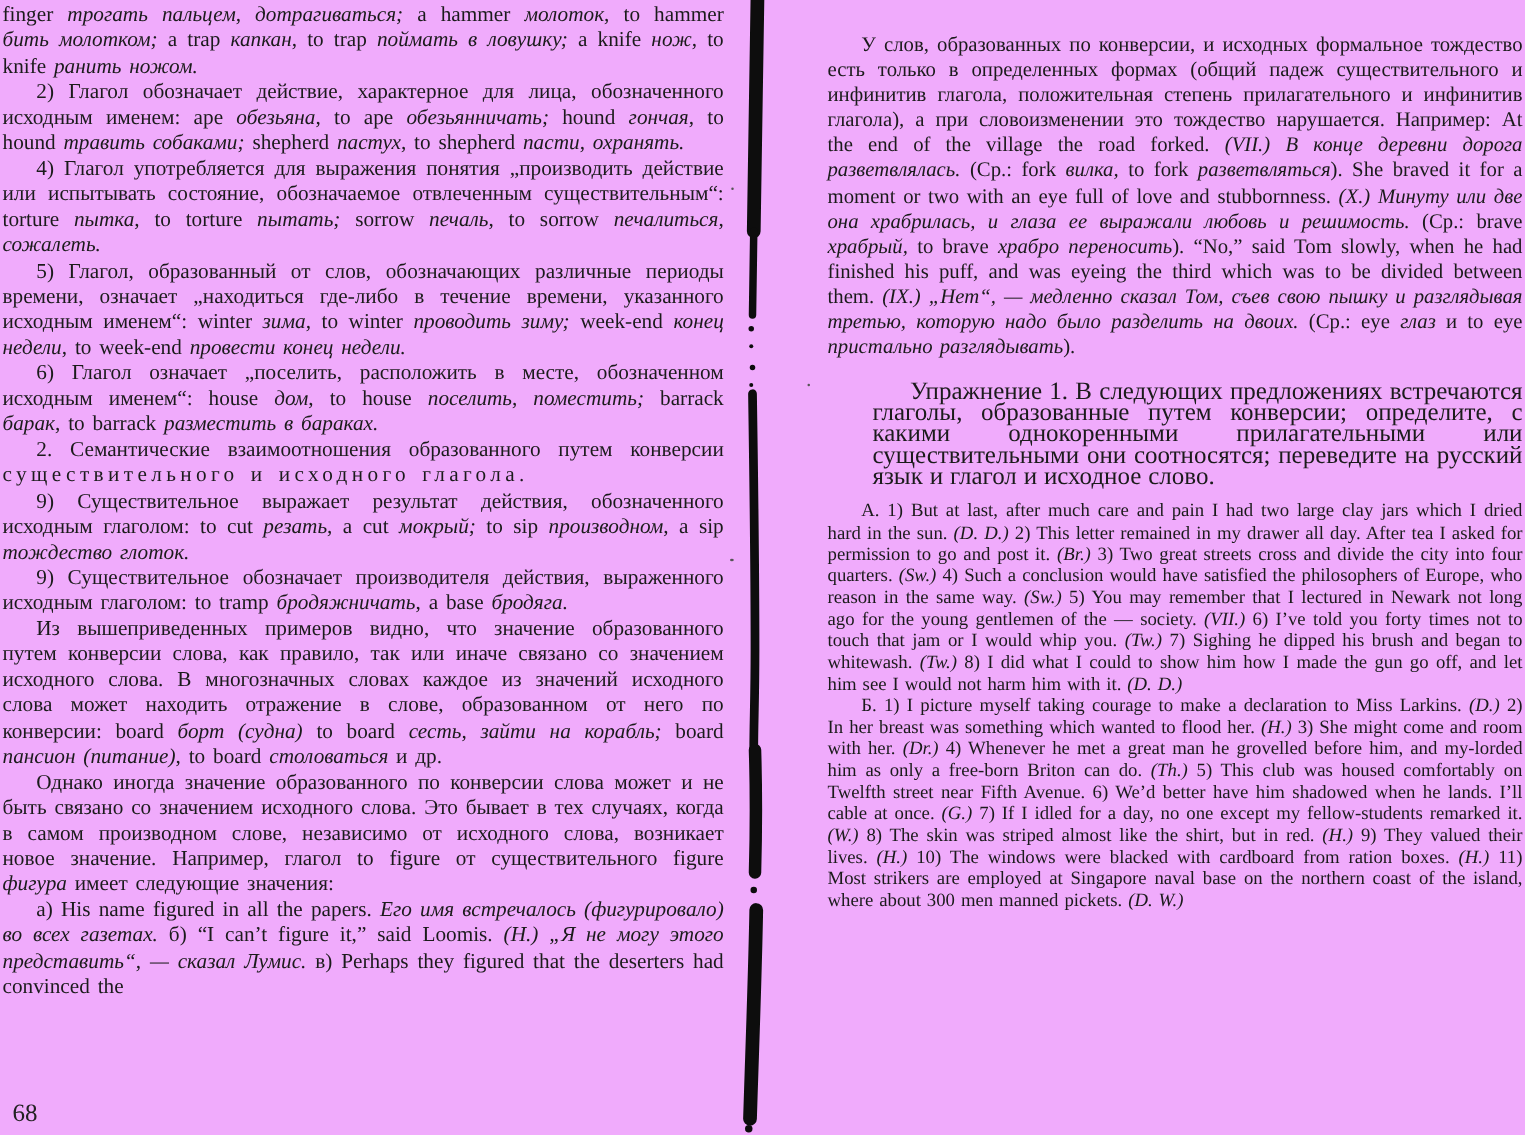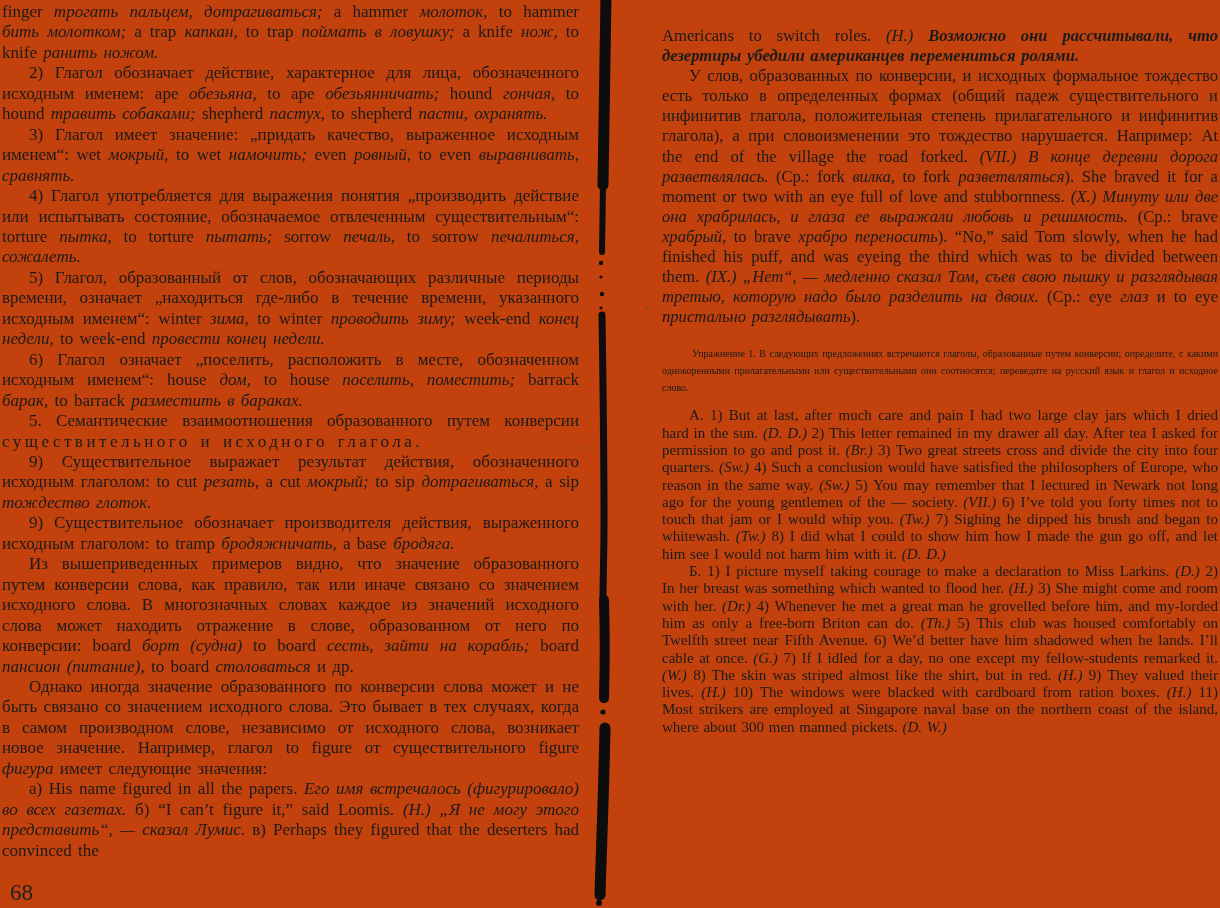--- a/index.html
+++ b/index.html
@@ -1,61 +1,60 @@
 <!DOCTYPE html>
 <html><head>
 <meta charset="utf-8">
 <style>
   html,body{margin:0;padding:0;}
   body{width:1220px;height:908px;overflow:hidden;background:#e9e9e6;}
   .scan{
     position:relative;width:1220px;height:908px;overflow:hidden;
-    background:#c2410c;
+    background:#f0abfc;
     font-family:"Liberation Serif","DejaVu Serif",serif;
     color:#1b1b1b;
   }
   .page{position:absolute;}
   .page-left{left:2px;top:2px;width:577px;}
   .page-right{left:662px;top:26px;width:556px;}
   .para{
     margin:0;text-align:justify;text-indent:27px;
   }
   .para.noindent{text-indent:0;}
   .page-left .para{font-size:17px;line-height:20.45px;word-spacing:2px;}
   .col-main .para{font-size:16.6px;line-height:20.1px;word-spacing:1.5px;}
   .col-intro{margin-top:18px;margin-bottom:11px;}
-  .col-intro .para{font-size:10px;line-height:17px;text-indent:30px;word-spacing:0.5px;}
+  .col-intro .para{font-size:20px;line-height:17px;text-indent:30px;word-spacing:0.5px;margin-left:36px;}
   .col-sections .para{font-size:15px;line-height:17.3px;word-spacing:1px;}
   .seg-r{font-style:normal;}
   .seg-i{font-style:italic;}
   .seg-b{font-weight:normal;}
   .seg-bi{font-weight:bold;font-style:italic;}
   .seg-sp{letter-spacing:3.5px;}
   .page-number{
     position:absolute;left:10px;top:880px;
-    font-size:23px;color:#222;
+    font-size:20px;color:#222;
   }
   .gutter{position:absolute;left:590px;top:0;width:28px;height:908px;}
   .speck{position:absolute;background:#555;border-radius:50%;}
 </style>
 </head>
 <body>
 
 <div class="scan">
 
   <div class="page page-left">
     <div class="col">
         <p class="para noindent"><span class="seg-r">finger </span><span class="seg-i">трогать пальцем, дотрагиваться; </span><span class="seg-r">a hammer </span><span class="seg-i">молоток, </span><span class="seg-r">to hammer </span><span class="seg-i">бить молотком; </span><span class="seg-r">a trap </span><span class="seg-i">капкан, </span><span class="seg-r">to trap </span><span class="seg-i">поймать в ловушку; </span><span class="seg-r">a knife </span><span class="seg-i">нож, </span><span class="seg-r">to knife </span><span class="seg-i">ранить ножом.</span></p>
         <p class="para"><span class="seg-r">2) Глагол обозначает действие, характерное для лица, обозначенного исходным именем: ape </span><span class="seg-i">обезьяна, </span><span class="seg-r">to ape </span><span class="seg-i">обезьянничать; </span><span class="seg-r">hound </span><span class="seg-i">гончая, </span><span class="seg-r">to hound </span><span class="seg-i">травить собаками; </span><span class="seg-r">shepherd </span><span class="seg-i">пастух, </span><span class="seg-r">to shepherd </span><span class="seg-i">пасти, охранять.</span></p>
-        <p class="para"><span class="seg-r">3) Глагол имеет значение: „придать качество, выраженное исходным именем“: wet </span><span class="seg-i">мокрый, </span><span class="seg-r">to wet </span><span class="seg-i">намочить; </span><span class="seg-r">even </span><span class="seg-i">ровный, </span><span class="seg-r">to even </span><span class="seg-i">выравнивать, сравнять.</span></p>
         <p class="para"><span class="seg-r">4) Глагол употребляется для выражения понятия „производить действие или испытывать состояние, обозначаемое отвлеченным существительным“: torture </span><span class="seg-i">пытка, </span><span class="seg-r">to torture </span><span class="seg-i">пытать; </span><span class="seg-r">sorrow </span><span class="seg-i">печаль, </span><span class="seg-r">to sorrow </span><span class="seg-i">печалиться, сожалеть.</span></p>
         <p class="para"><span class="seg-r">5) Глагол, образованный от слов, обозначающих различные периоды времени, означает „находиться где-либо в течение времени, указанного исходным именем“: winter </span><span class="seg-i">зима, </span><span class="seg-r">to winter </span><span class="seg-i">проводить зиму; </span><span class="seg-r">week-end </span><span class="seg-i">конец недели, </span><span class="seg-r">to week-end </span><span class="seg-i">провести конец недели.</span></p>
         <p class="para"><span class="seg-r">6) Глагол означает „поселить, расположить в месте, обозначенном исходным именем“: house </span><span class="seg-i">дом, </span><span class="seg-r">to house </span><span class="seg-i">поселить, поместить; </span><span class="seg-r">barrack </span><span class="seg-i">барак, </span><span class="seg-r">to barrack </span><span class="seg-i">разместить в бараках.</span></p>
-        <p class="para"><span class="seg-r">5. Семантические взаимоотношения образованного путем конверсии </span><span class="seg-sp">существительного и исходного глагола.</span></p>
-        <p class="para"><span class="seg-r">9) Существительное выражает результат действия, обозначенного исходным глаголом: to cut </span><span class="seg-i">резать, </span><span class="seg-r">a cut </span><span class="seg-i">мокрый; </span><span class="seg-r">to sip </span><span class="seg-i">дотрагиваться, </span><span class="seg-r">a sip </span><span class="seg-i">тождество глоток.</span></p>
+        <p class="para"><span class="seg-r">2. Семантические взаимоотношения образованного путем конверсии </span><span class="seg-sp">существительного и исходного глагола.</span></p>
+        <p class="para"><span class="seg-r">9) Существительное выражает результат действия, обозначенного исходным глаголом: to cut </span><span class="seg-i">резать, </span><span class="seg-r">a cut </span><span class="seg-i">мокрый; </span><span class="seg-r">to sip </span><span class="seg-i">производном, </span><span class="seg-r">a sip </span><span class="seg-i">тождество глоток.</span></p>
         <p class="para"><span class="seg-r">9) Существительное обозначает производителя действия, выраженного исходным глаголом: to tramp </span><span class="seg-i">бродяжничать, </span><span class="seg-r">a base </span><span class="seg-i">бродяга.</span></p>
         <p class="para"><span class="seg-r">Из вышеприведенных примеров видно, что значение образованного путем конверсии слова, как правило, так или иначе связано со значением исходного слова. В многозначных словах каждое из значений исходного слова может находить отражение в слове, образованном от него по конверсии: board </span><span class="seg-i">борт (судна) </span><span class="seg-r">to board </span><span class="seg-i">сесть, зайти на корабль; </span><span class="seg-r">board </span><span class="seg-i">пансион (питание), </span><span class="seg-r">to board </span><span class="seg-i">столоваться </span><span class="seg-r">и др.</span></p>
         <p class="para"><span class="seg-r">Однако иногда значение образованного по конверсии слова может и не быть связано со значением исходного слова. Это бывает в тех случаях, когда в самом производном слове, независимо от исходного слова, возникает новое значение. Например, глагол to figure от существительного figure </span><span class="seg-i">фигура </span><span class="seg-r">имеет следующие значения:</span></p>
         <p class="para"><span class="seg-r">а) His name figured in all the papers. </span><span class="seg-i">Его имя встречалось (фигурировало) во всех газетах. </span><span class="seg-r">б) “I can’t figure it,” said Loomis. </span><span class="seg-i">(H.) „Я не могу этого представить“, — сказал Лумис. </span><span class="seg-r">в) Perhaps they figured that the deserters had convinced the</span></p>
       </div>
   </div>
 
   <div class="page-number">68</div>
 
   <svg class="gutter" viewBox="0 0 28 908" xmlns="http://www.w3.org/2000/svg">
@@ -71,21 +70,20 @@
       <circle cx="11" cy="277" r="1.6"></circle>
       <circle cx="12" cy="294" r="2.2"></circle>
       <circle cx="11" cy="308" r="1.6"></circle>
       <circle cx="13" cy="712" r="2.6"></circle>
       <circle cx="9" cy="903" r="3"></circle>
     </g>
   </svg>
 
   <div class="page page-right">
     <div class="col col-main">
-        <p class="para noindent"><span class="seg-r">Americans to switch roles. </span><span class="seg-i">(H.) </span><span class="seg-bi">Возможно они рассчитывали, что дезертиры убедили американцев перемениться ролями.</span></p>
         <p class="para"><span class="seg-r">У слов, образованных по конверсии, и исходных формальное тождество есть только в определенных формах (общий падеж существительного и инфинитив глагола, положительная степень прилагательного и инфинитив глагола), а при словоизменении это тождество нарушается. Например: At the end of the village the road </span><span class="seg-b">forked. </span><span class="seg-i">(VII.) В конце деревни дорога разветвлялась. </span><span class="seg-r">(Ср.: fork </span><span class="seg-i">вилка, </span><span class="seg-r">to fork </span><span class="seg-i">разветвляться</span><span class="seg-r">). She </span><span class="seg-b">braved </span><span class="seg-r">it for a moment or two with an eye full of love and stubbornness. </span><span class="seg-i">(X.) Минуту или две она храбрилась, и глаза ее выражали любовь и решимость. </span><span class="seg-r">(Ср.: brave </span><span class="seg-i">храбрый, </span><span class="seg-r">to brave </span><span class="seg-i">храбро переносить</span><span class="seg-r">). “No,” said Tom slowly, when he had finished his puff, and was eyeing the third which was to be divided between them. </span><span class="seg-i">(IX.) „Нет“, — медленно сказал Том, съев свою пышку и разглядывая третью, которую надо было разделить на двоих. </span><span class="seg-r">(Ср.: eye </span><span class="seg-i">глаз </span><span class="seg-r">и to eye </span><span class="seg-i">пристально разглядывать</span><span class="seg-r">).</span></p>
       </div>
     <div class="col col-intro">
         <p class="para"><span class="seg-b">Упражнение 1. </span><span class="seg-r">В следующих предложениях встречаются глаголы, образованные путем конверсии; определите, с какими однокоренными прилагательными или существительными они соотносятся; переведите на русский язык и глагол и исходное слово.</span></p>
       </div>
     <div class="col col-sections">
         <p class="para"><span class="seg-r">А. 1) But at last, after much care and pain I had two large clay jars which I dried hard in the sun. </span><span class="seg-i">(D. D.) </span><span class="seg-r">2) This letter remained in my drawer all day. After tea I asked for permission to go and post it. </span><span class="seg-i">(Br.) </span><span class="seg-r">3) Two great streets cross and divide the city into four quarters. </span><span class="seg-i">(Sw.) </span><span class="seg-r">4) Such a conclusion would have satisfied the philosophers of Europe, who reason in the same way. </span><span class="seg-i">(Sw.) </span><span class="seg-r">5) You may remember that I lectured in Newark not long ago for the young gentlemen of the — society. </span><span class="seg-i">(VII.) </span><span class="seg-r">6) I’ve told you forty times not to touch that jam or I would whip you. </span><span class="seg-i">(Tw.) </span><span class="seg-r">7) Sighing he dipped his brush and began to whitewash. </span><span class="seg-i">(Tw.) </span><span class="seg-r">8) I did what I could to show him how I made the gun go off, and let him see I would not harm him with it. </span><span class="seg-i">(D. D.)</span></p>
         <p class="para"><span class="seg-r">Б. 1) I picture myself taking courage to make a declaration to Miss Larkins. </span><span class="seg-i">(D.) </span><span class="seg-r">2) In her breast was something which wanted to flood her. </span><span class="seg-i">(H.) </span><span class="seg-r">3) She might come and room with her. </span><span class="seg-i">(Dr.) </span><span class="seg-r">4) Whenever he met a great man he grovelled before him, and my-lorded him as only a free-born Briton can do. </span><span class="seg-i">(Th.) </span><span class="seg-r">5) This club was housed comfortably on Twelfth street near Fifth Avenue. 6) We’d better have him shadowed when he lands. I’ll cable at once. </span><span class="seg-i">(G.) </span><span class="seg-r">7) If I idled for a day, no one except my fellow-students remarked it. </span><span class="seg-i">(W.) </span><span class="seg-r">8) The skin was striped almost like the shirt, but in red. </span><span class="seg-i">(H.) </span><span class="seg-r">9) They valued their lives. </span><span class="seg-i">(H.) </span><span class="seg-r">10) The windows were blacked with cardboard from ration boxes. </span><span class="seg-i">(H.) </span><span class="seg-r">11) Most strikers are employed at Singapore naval base on the northern coast of the island, where about 300 men manned pickets. </span><span class="seg-i">(D. W.)</span></p>
       </div>
   </div>

